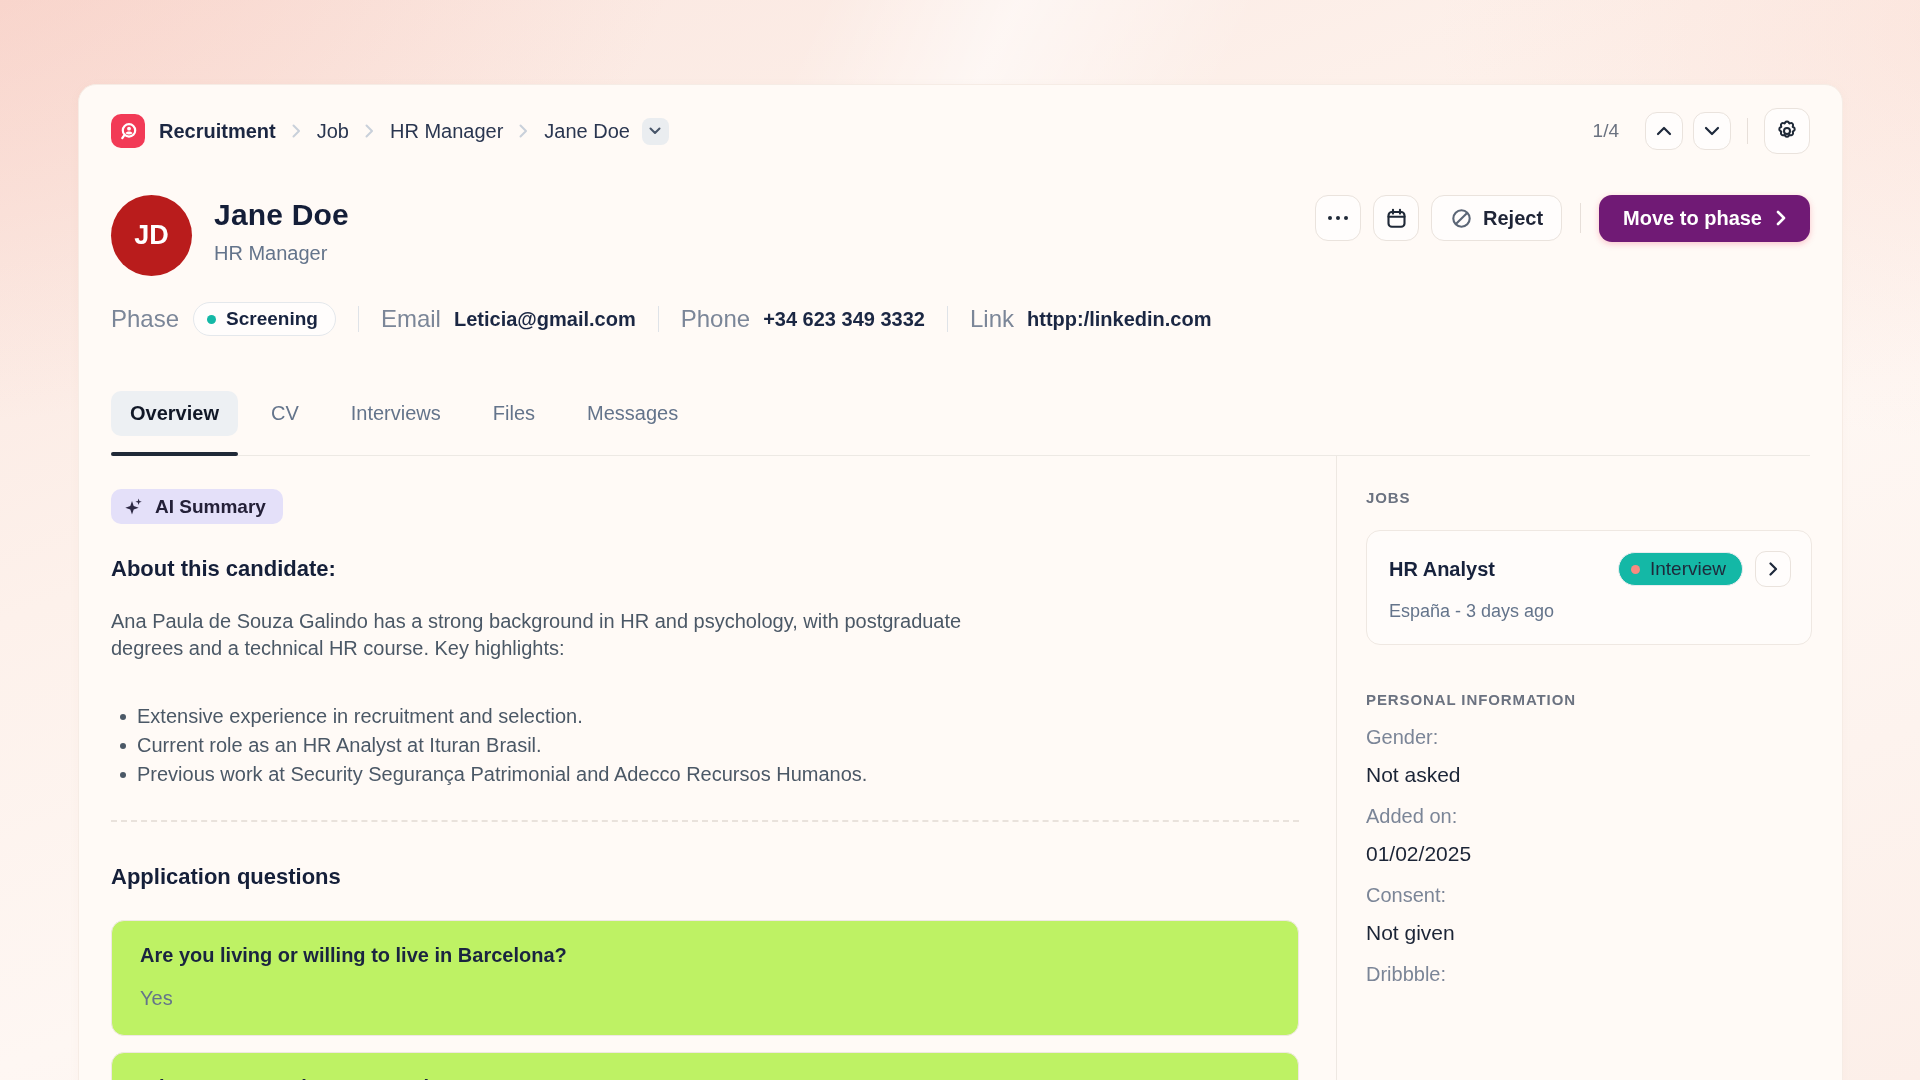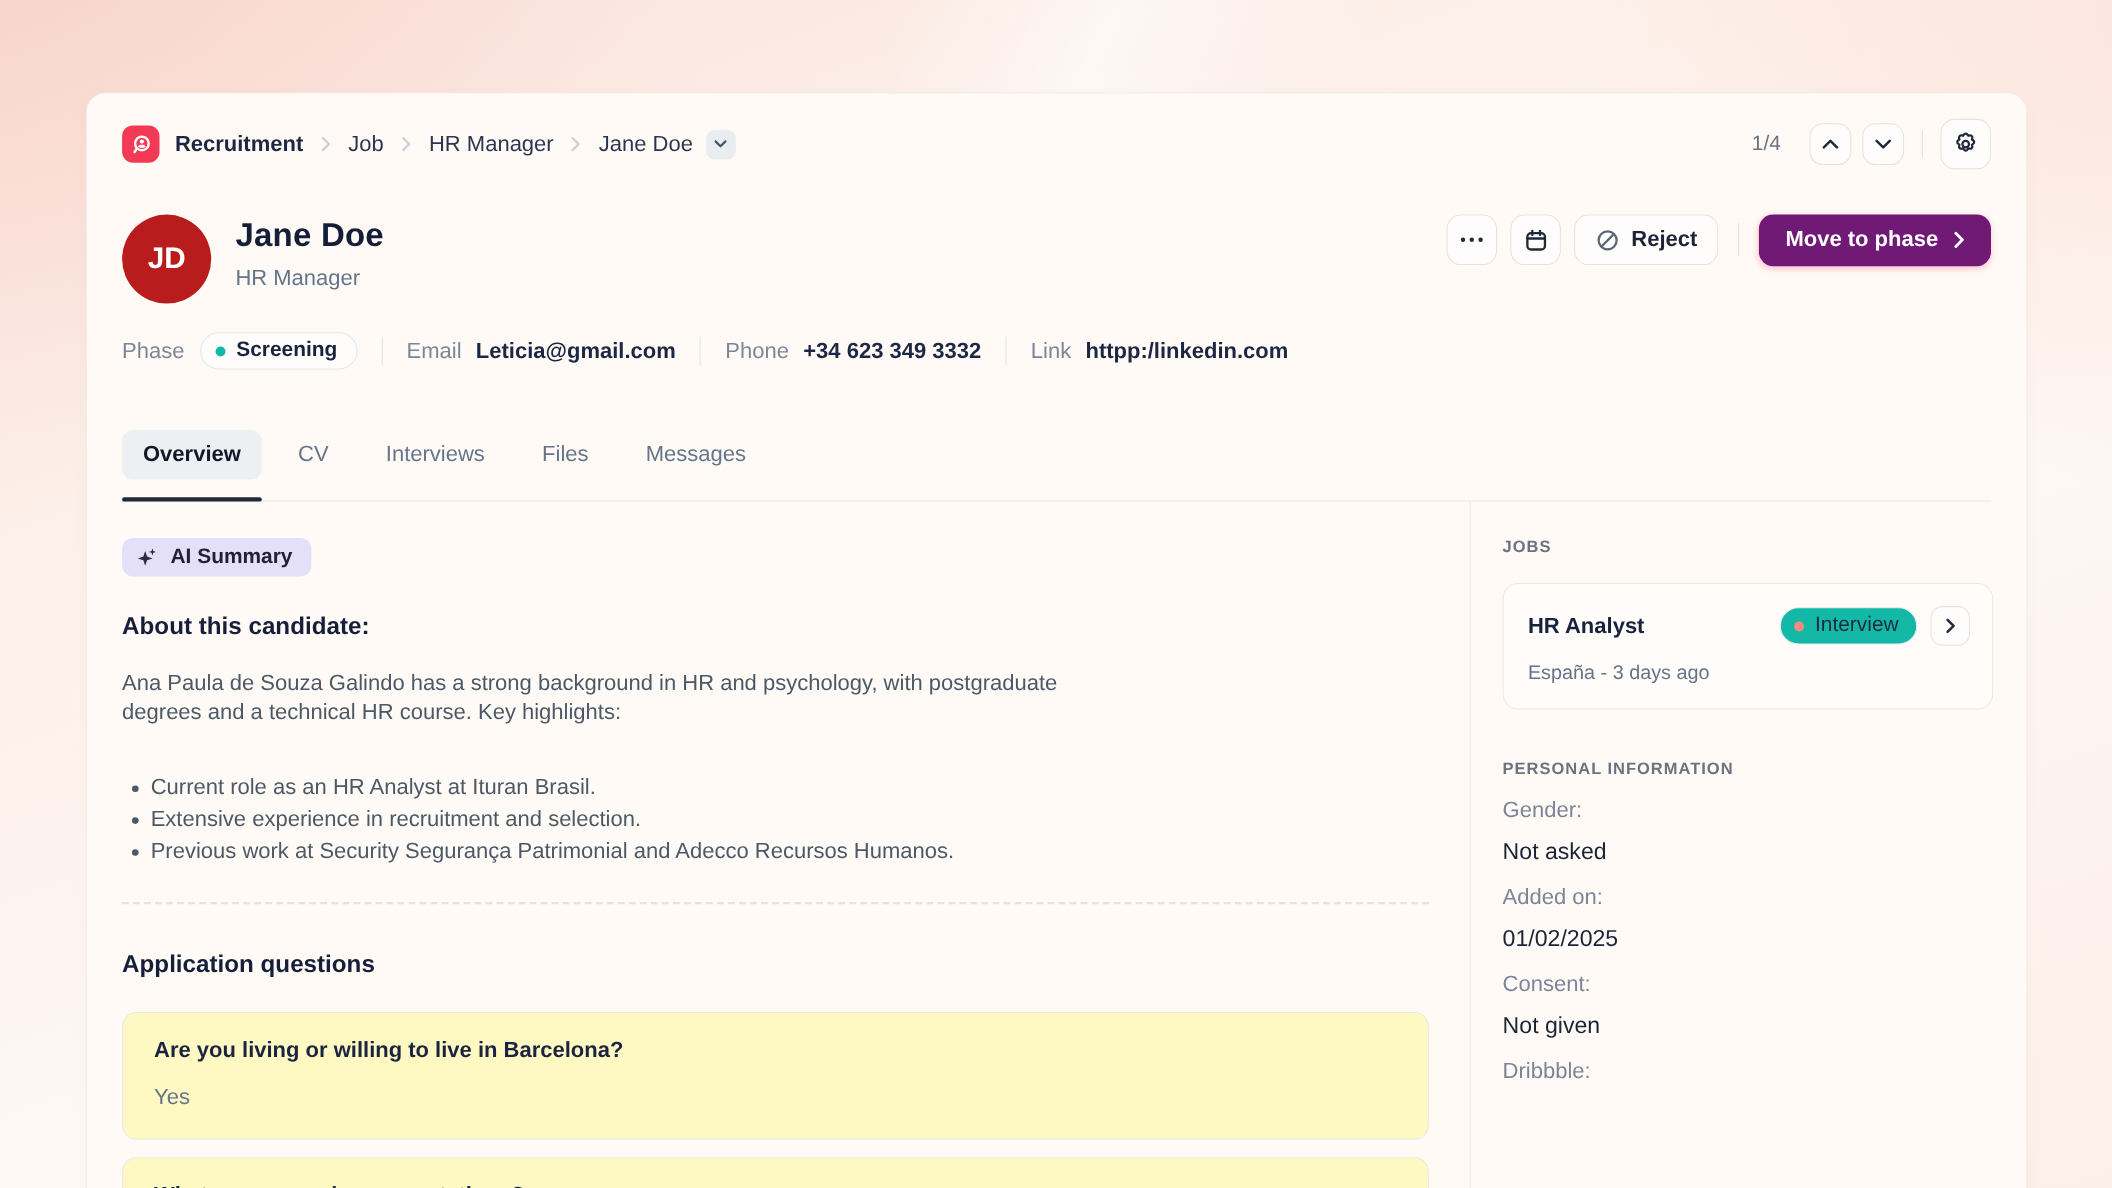--- a/index.html
+++ b/index.html
@@ -69,21 +69,21 @@
   .act-div { width:1px; height:30px; background:#e7dfd9; margin:0 18px 0 18px; }
   .move-btn {
     height:47px; border-radius:13px; padding:0 24px; border:none;
     background:#701a75; color:#fff; font-size:20px; font-weight:700;
     display:flex; align-items:center; gap:14px; cursor:pointer;
     font-family:inherit; box-shadow:0 2px 6px rgba(238,39,80,.25);
   }
 
   
   .info-row { position:absolute; left:32px; top:217px; height:34px; display:flex; align-items:center; }
-  .info-label { font-size:20px; color:#7b8698; }
+  .info-label { font-size:24px; color:#7b8698; }
   .info-value { font-size:20px; font-weight:600; color:#1b2743; margin-left:13px; }
   .info-div { width:1px; height:26px; background:#dfe3e8; margin:0 22px; }
   .phase-badge {
     display:flex; align-items:center; gap:10px; height:34px; margin-left:14px;
     padding:0 17px 0 13px; border:1px solid #e4e8ec; border-radius:17px; background:#fffdfc;
     font-size:19px; font-weight:700; color:#17233f;
   }
   .dot { width:9px; height:9px; border-radius:50%; }
   .dot-teal { background:#14b8a6; }
   .dot-salmon { background:#f98a80; }
@@ -105,21 +105,21 @@
     background:#e4e0f9; border-radius:10px; font-size:19px; font-weight:600; color:#242038;
   }
   .about-title { font-size:22px; font-weight:700; color:#151f39; margin-top:32px; }
   .about-text { font-size:20px; line-height:27px; color:#4b5866; margin-top:26px; max-width:912px; }
   .bullets { margin-top:40px; list-style:none; }
   .bullets li { font-size:20px; line-height:29px; color:#4b5866; padding-left:26px; position:relative; }
   .bullets li::before { content:""; position:absolute; left:9px; top:12px; width:6px; height:6px; border-radius:50%; background:#4b5866; }
   .dashed-hr { margin-top:31px; border:none; border-top:2px dashed #e9e2dc; }
   .q-title { font-size:22px; font-weight:700; color:#151f39; margin-top:42px; }
   .q-card {
-    margin-top:30px; background:#fef9c3; border:1px solid #efe8e2; border-radius:13px;
+    margin-top:30px; background:#bef264; border:1px solid #efe8e2; border-radius:13px;
     padding:23px 28px 25px 28px;
   }
   .q-card + .q-card { margin-top:16px; }
   .q-question { font-size:20px; font-weight:700; color:#1a2440; }
   .q-answer { font-size:20px; color:#64748b; margin-top:20px; }
 
   
   .side-label { font-size:15px; font-weight:700; letter-spacing:.9px; color:#6b7280; }
   .side-label.second { margin-top:46px; }
   .job-card {
@@ -272,22 +272,22 @@
         <path d="M8 3 L9.7 8 L14.7 9.7 L9.7 11.4 L8 16.4 L6.3 11.4 L1.3 9.7 L6.3 8 Z" fill="#2e2a45"></path>
         <path d="M14.6 0.6 L15.4 3 L17.8 3.8 L15.4 4.6 L14.6 7 L13.8 4.6 L11.4 3.8 L13.8 3 Z" fill="#2e2a45"></path>
       </svg>
       <span>AI Summary</span>
     </span>
 
     <div class="about-title">About this candidate:</div>
     <div class="about-text">Ana Paula de Souza Galindo has a strong background in HR and psychology, with postgraduate degrees and a technical HR course. Key highlights:</div>
 
     <ul class="bullets">
+      <li>Extensive experience in recruitment and selection.</li>
       <li>Current role as an HR Analyst at Ituran Brasil.</li>
-      <li>Extensive experience in recruitment and selection.</li>
       <li>Previous work at Security Segurança Patrimonial and Adecco Recursos Humanos.</li>
     </ul>
 
     <hr class="dashed-hr">
 
     <div class="q-title">Application questions</div>
 
     <div class="q-card">
       <div class="q-question">Are you living or willing to live in Barcelona?</div>
       <div class="q-answer">Yes</div>

